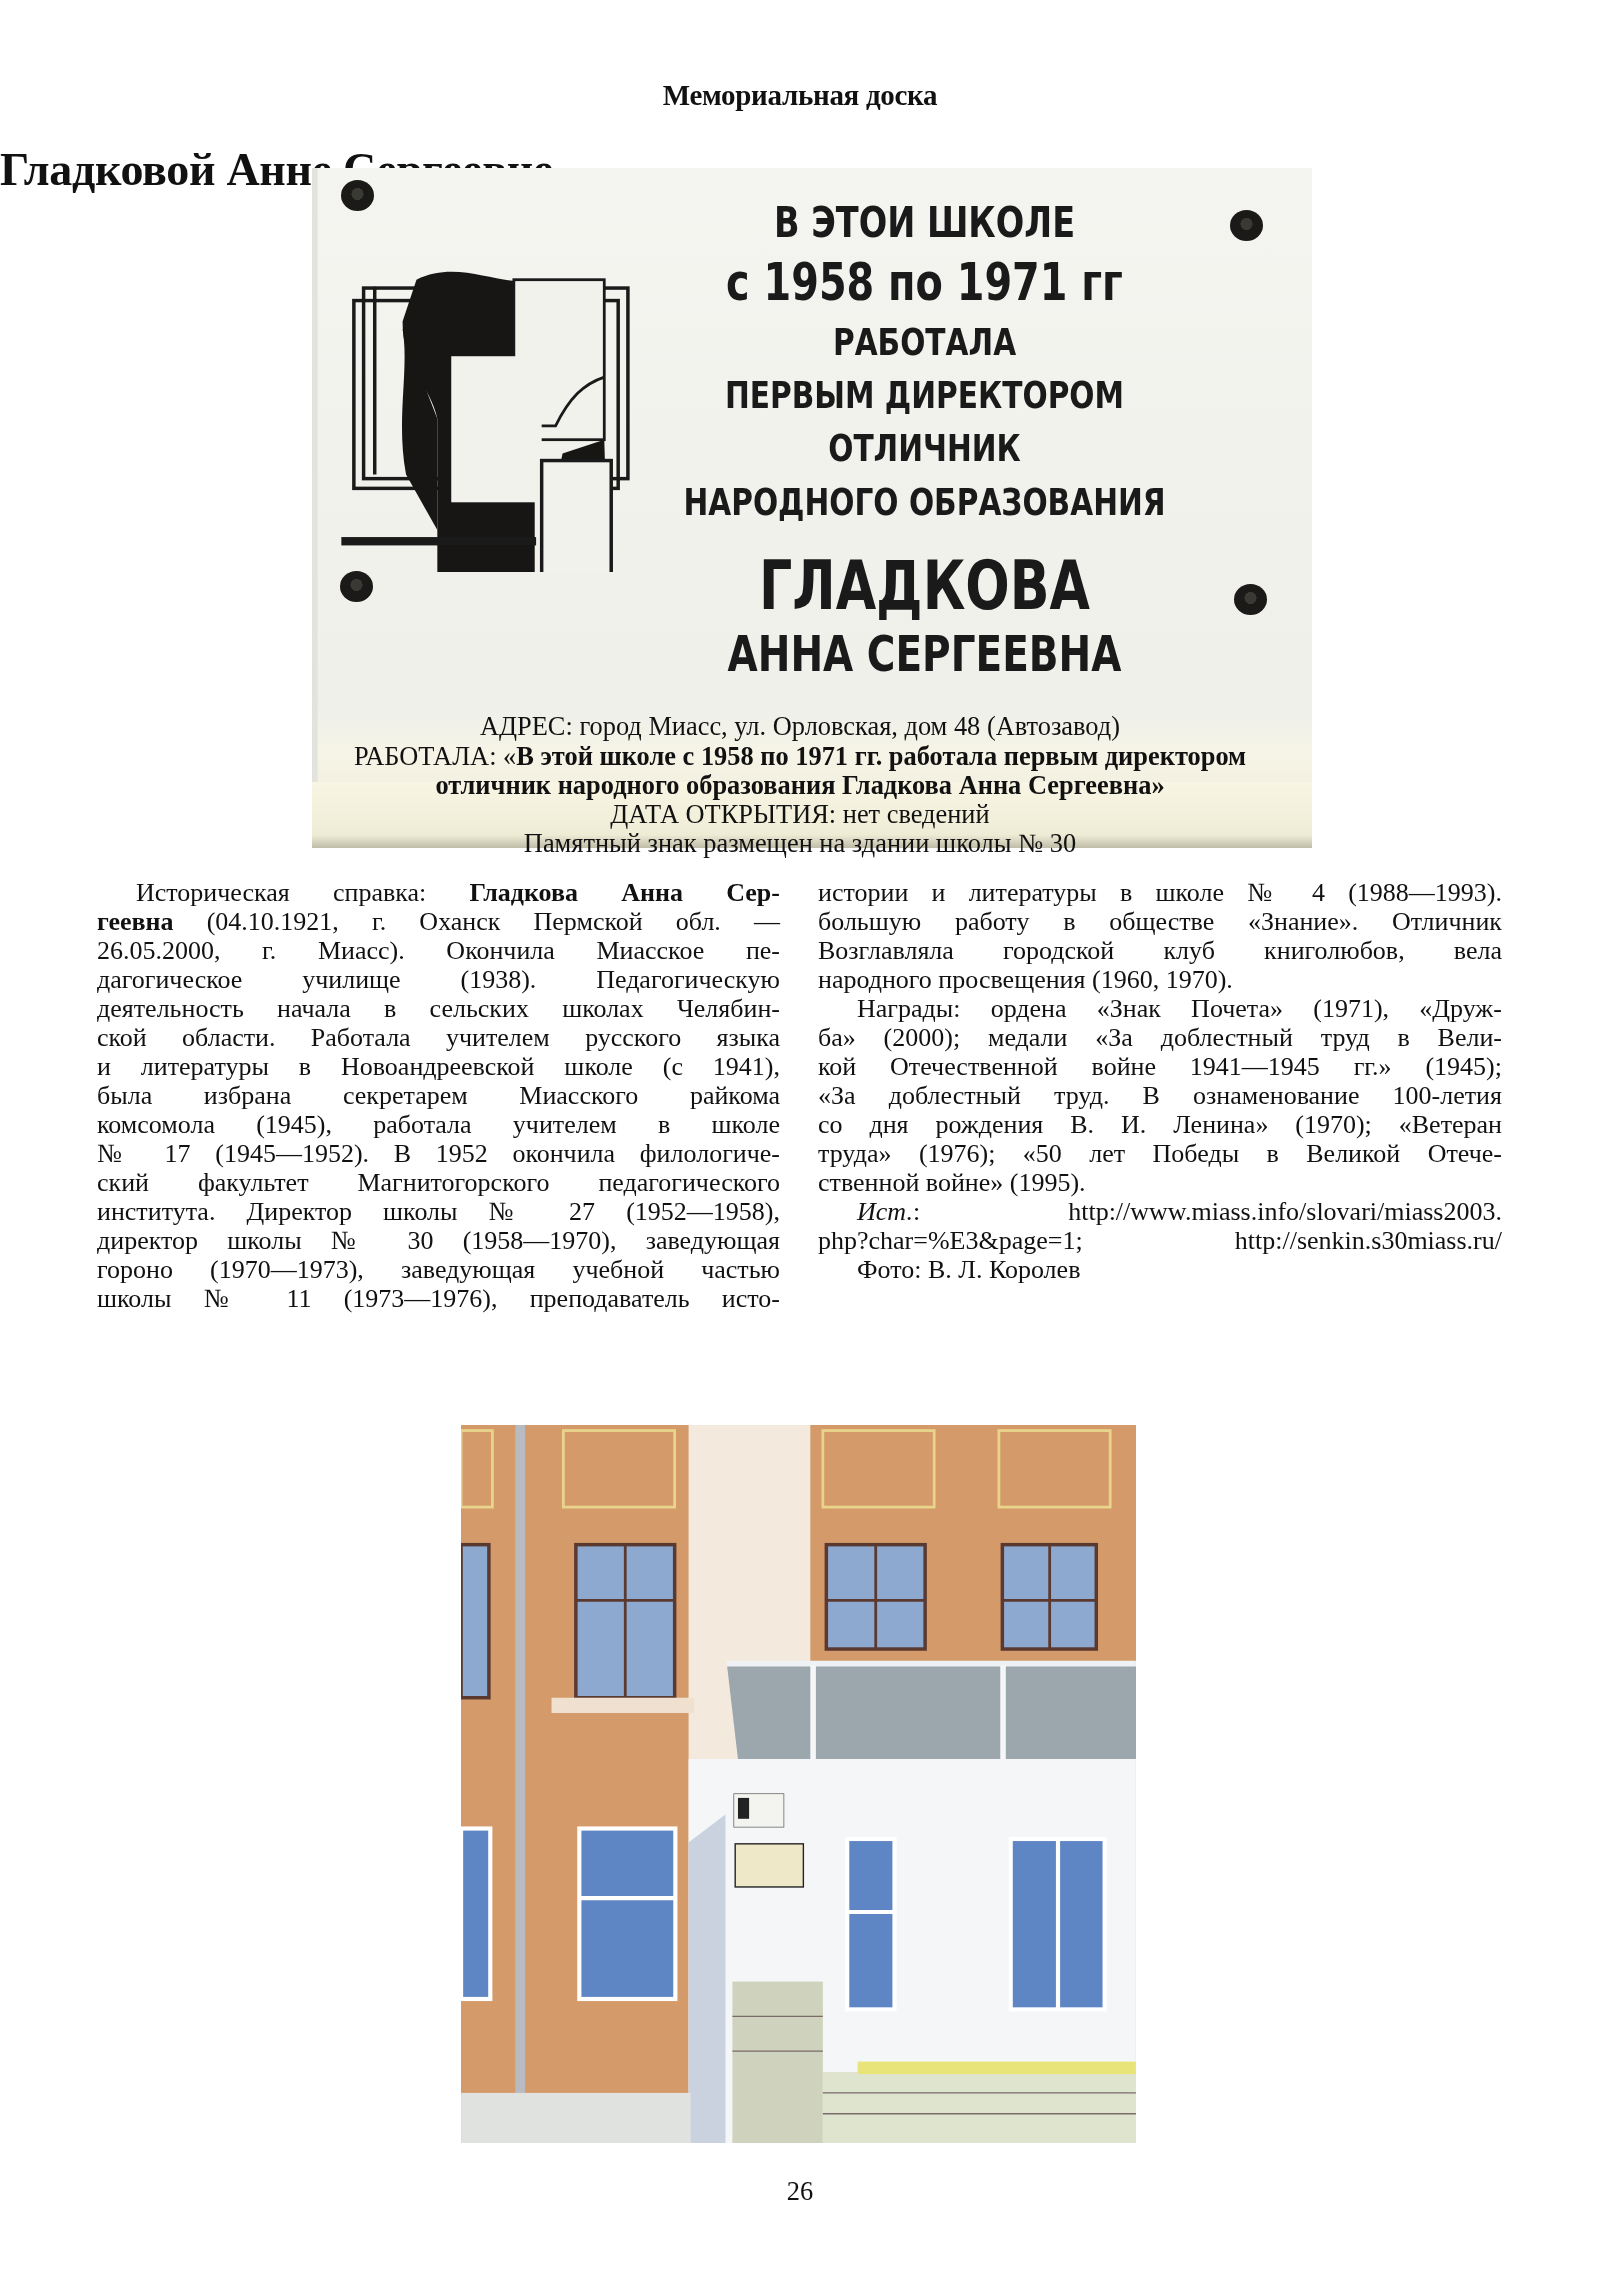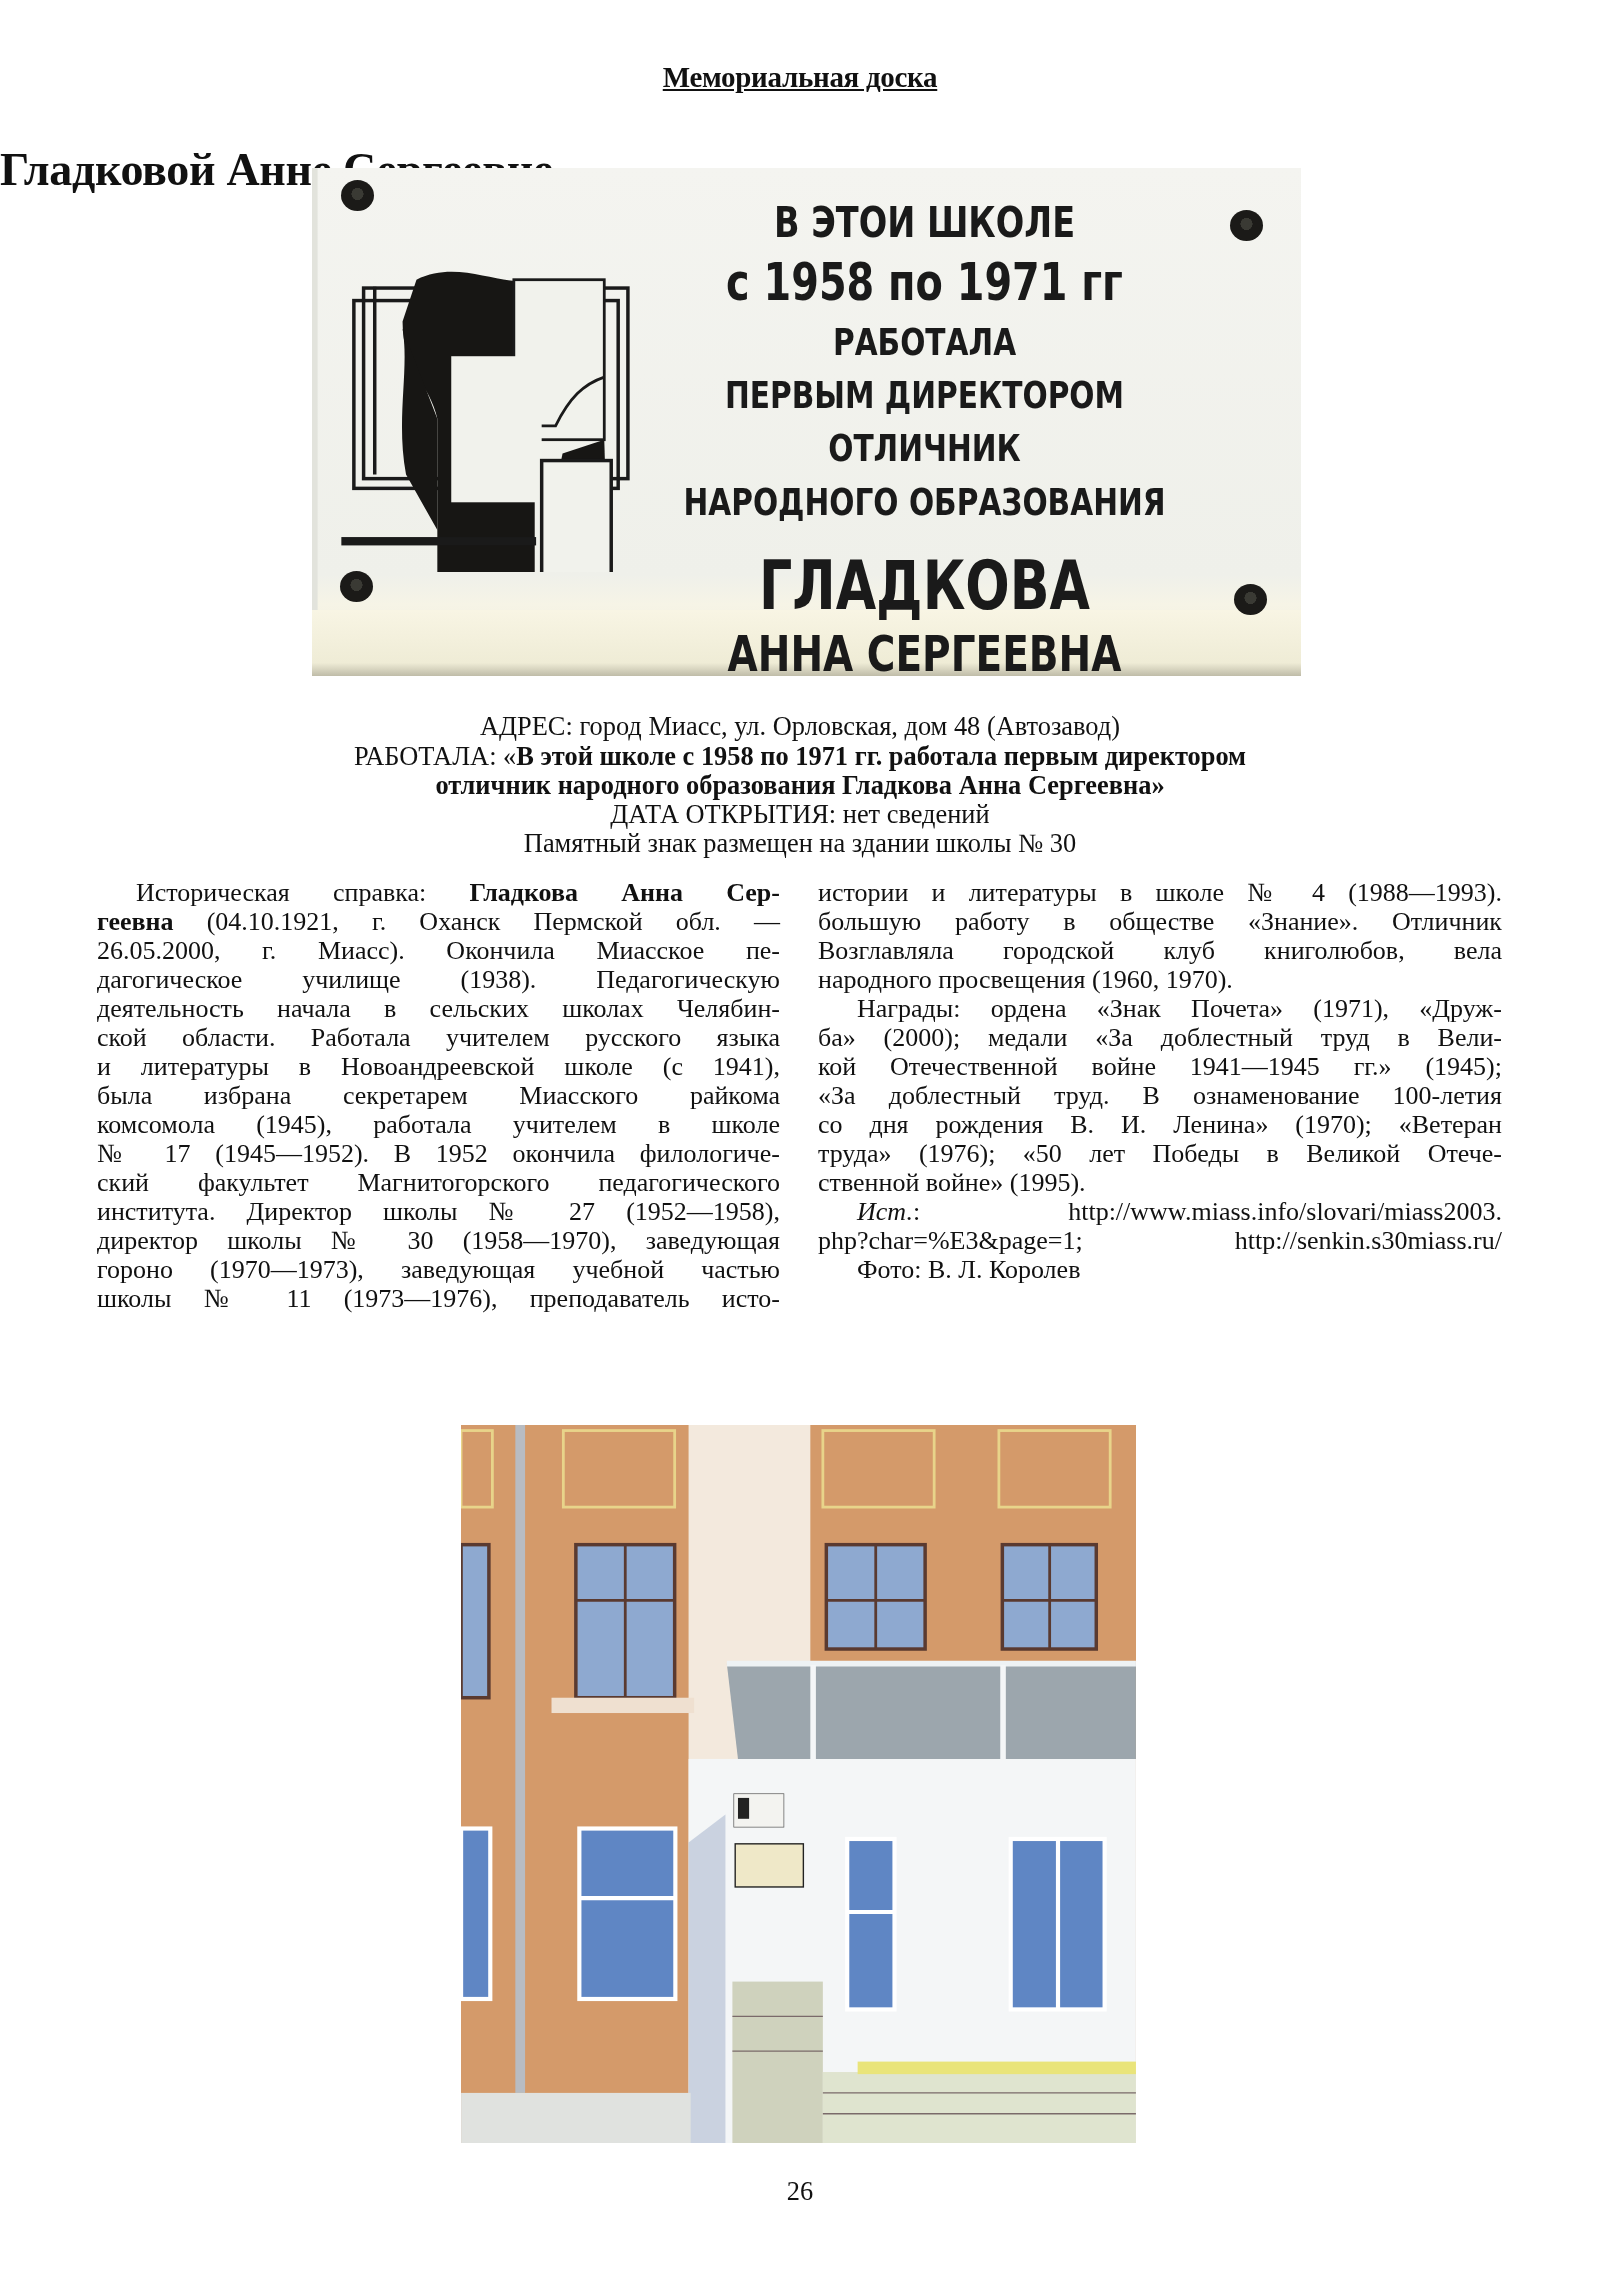--- a/index.html
+++ b/index.html
@@ -1,33 +1,34 @@
 <!DOCTYPE html>
 <html style="font-size:11px"><head>
   <meta charset="utf-8">
   <style>
     html, body { margin: 0; padding: 0; background: #ffffff; }
     body {
       width: 1600px; height: 2295px; position: relative; overflow: hidden;
       font-family: "Liberation Serif", "DejaVu Serif", serif; color: #111;
     }
     .subtitle {
-      position: absolute; top: 61px; left: 0; width: 1600px; text-align: center;
-      font-size: 29px; font-weight: bold; letter-spacing: -0.3px; text-decoration: underline;
+      position: absolute; top: 79px; left: 0; width: 1600px; text-align: center;
+      font-size: 29px; font-weight: bold; letter-spacing: -0.3px;
     }
     .title {
       position: absolute; top: 97px; left: 0; width: 1600px; 
       font-size: 46px; font-weight: bold; letter-spacing: -0.3px; margin-top: 46px;
     }
     
     .plaque {
-      position: absolute; left: 312px; top: 168px; width: 989px; height: 508px;
+      position: absolute; left: 312px; top: 168px; width: 989px; height: 680px;
       background: linear-gradient(180deg, #f4f4f0 0%, #eff0ea 80%, #f6f4e6 86%, #ece9d8 100%);
       box-shadow: inset 0 -7px 0 #cfccb8, inset 5.6px 0 0 #e2e3dc;
       overflow: hidden;
+      padding-left: 11px;
     }
     .plaque-ledge { position: absolute; left: 0; right: 0; bottom: 0; height: 66px;
       background: linear-gradient(180deg,#f8f5e4,#efecd6 80%,#bfbca8); }
     .screw { position: absolute; width: 33px; height: 31px; border-radius: 50%;
       background: radial-gradient(circle at 50% 45%, #3a3a34 0 25%, #1b1a18 26% 100%); }
     .plaque-book { position: absolute; left: 36px; top: 50px; width: 125px; height: 250px; }
     .plaque-text {
       position: absolute; left: 153px; top: 33px; width: 800px; text-align: center;
       font-family: "DejaVu Sans", sans-serif; font-weight: bold; color: #1a1a1a;
       transform: scaleX(0.78); transform-origin: 50% 0;

